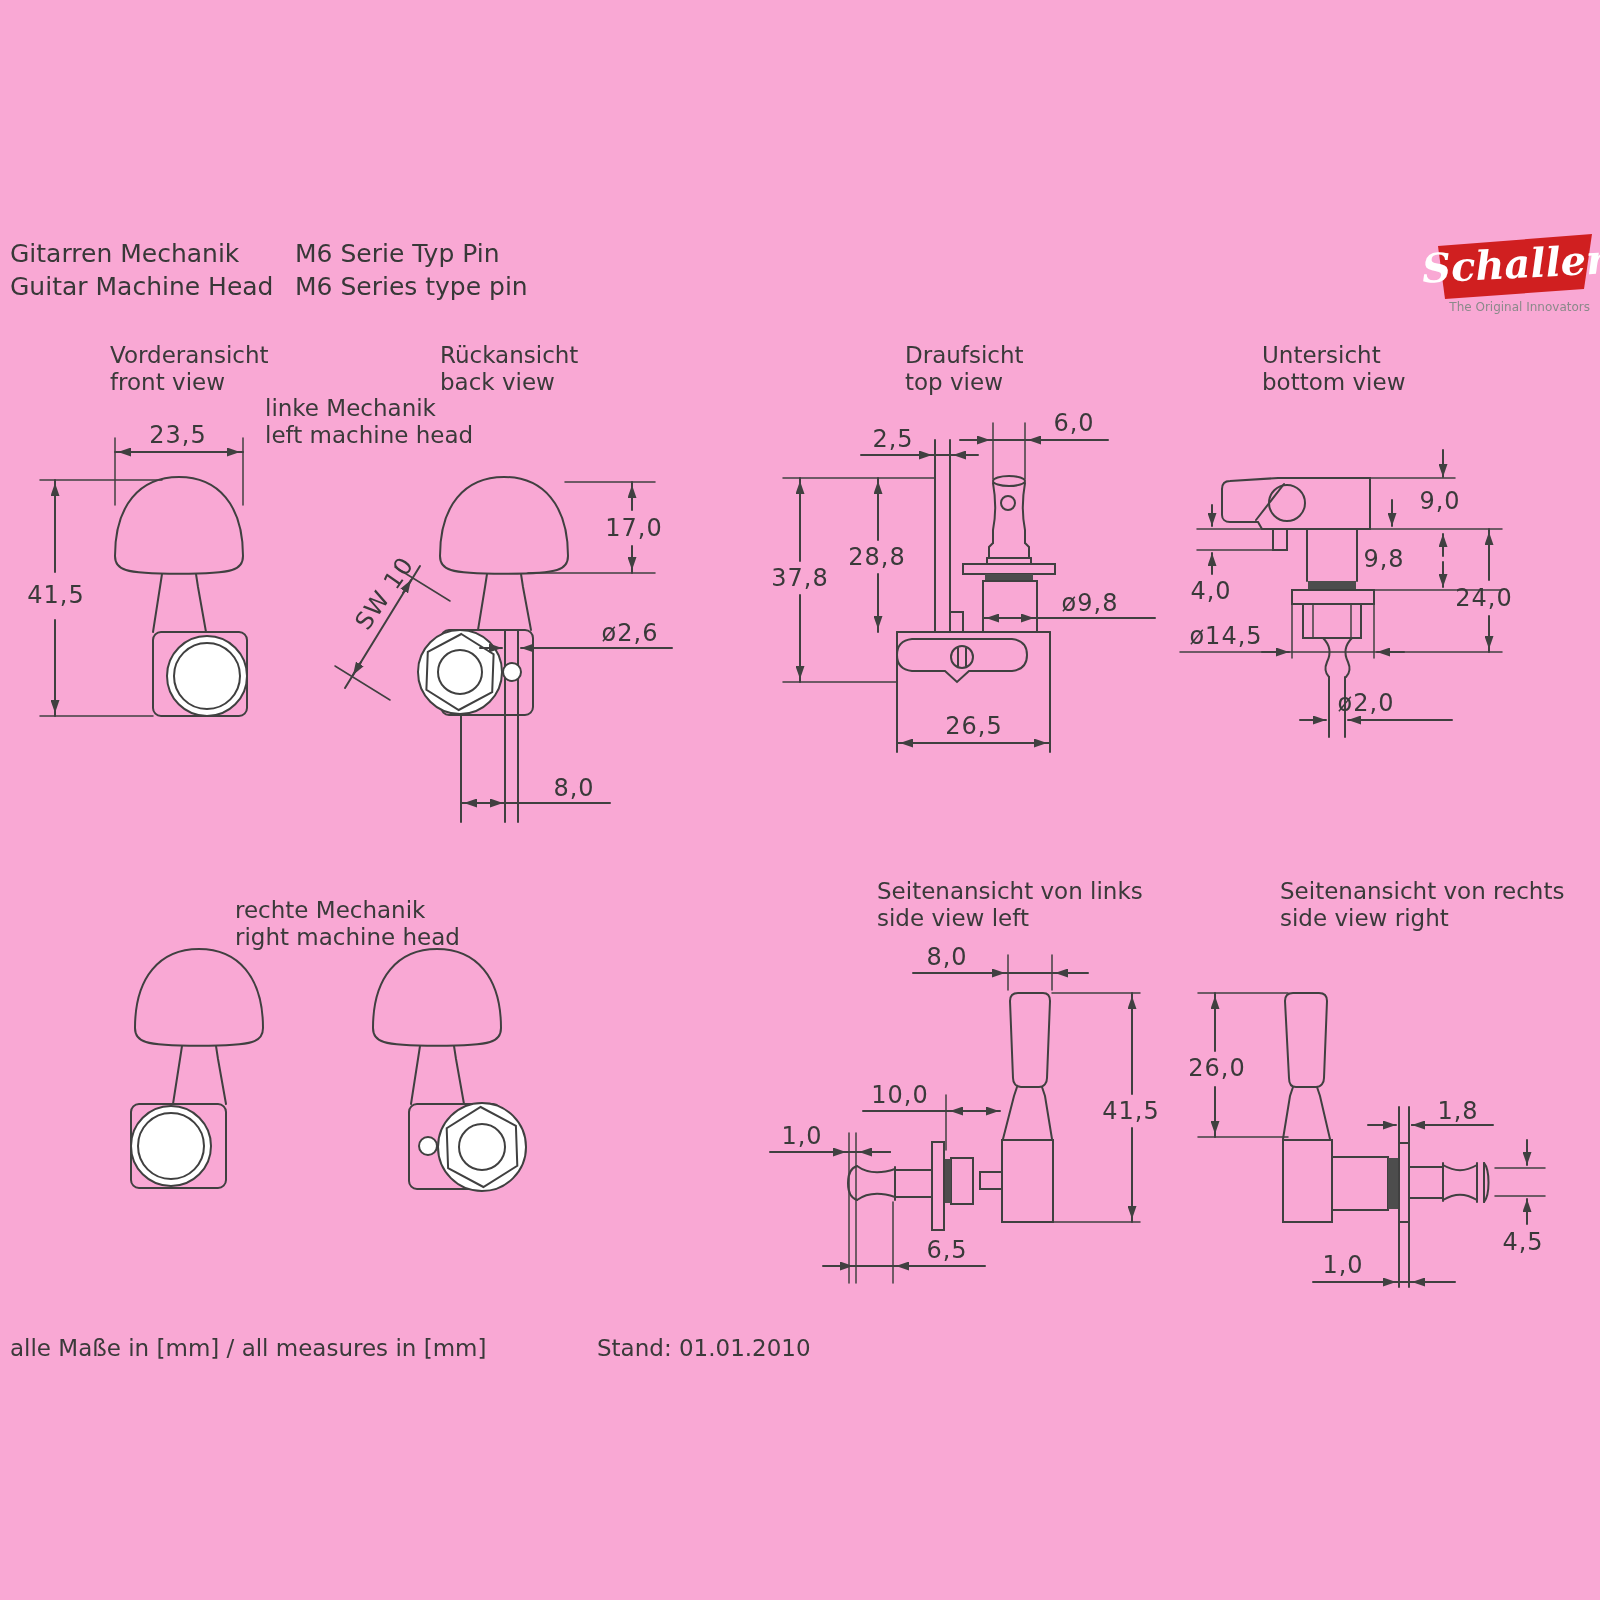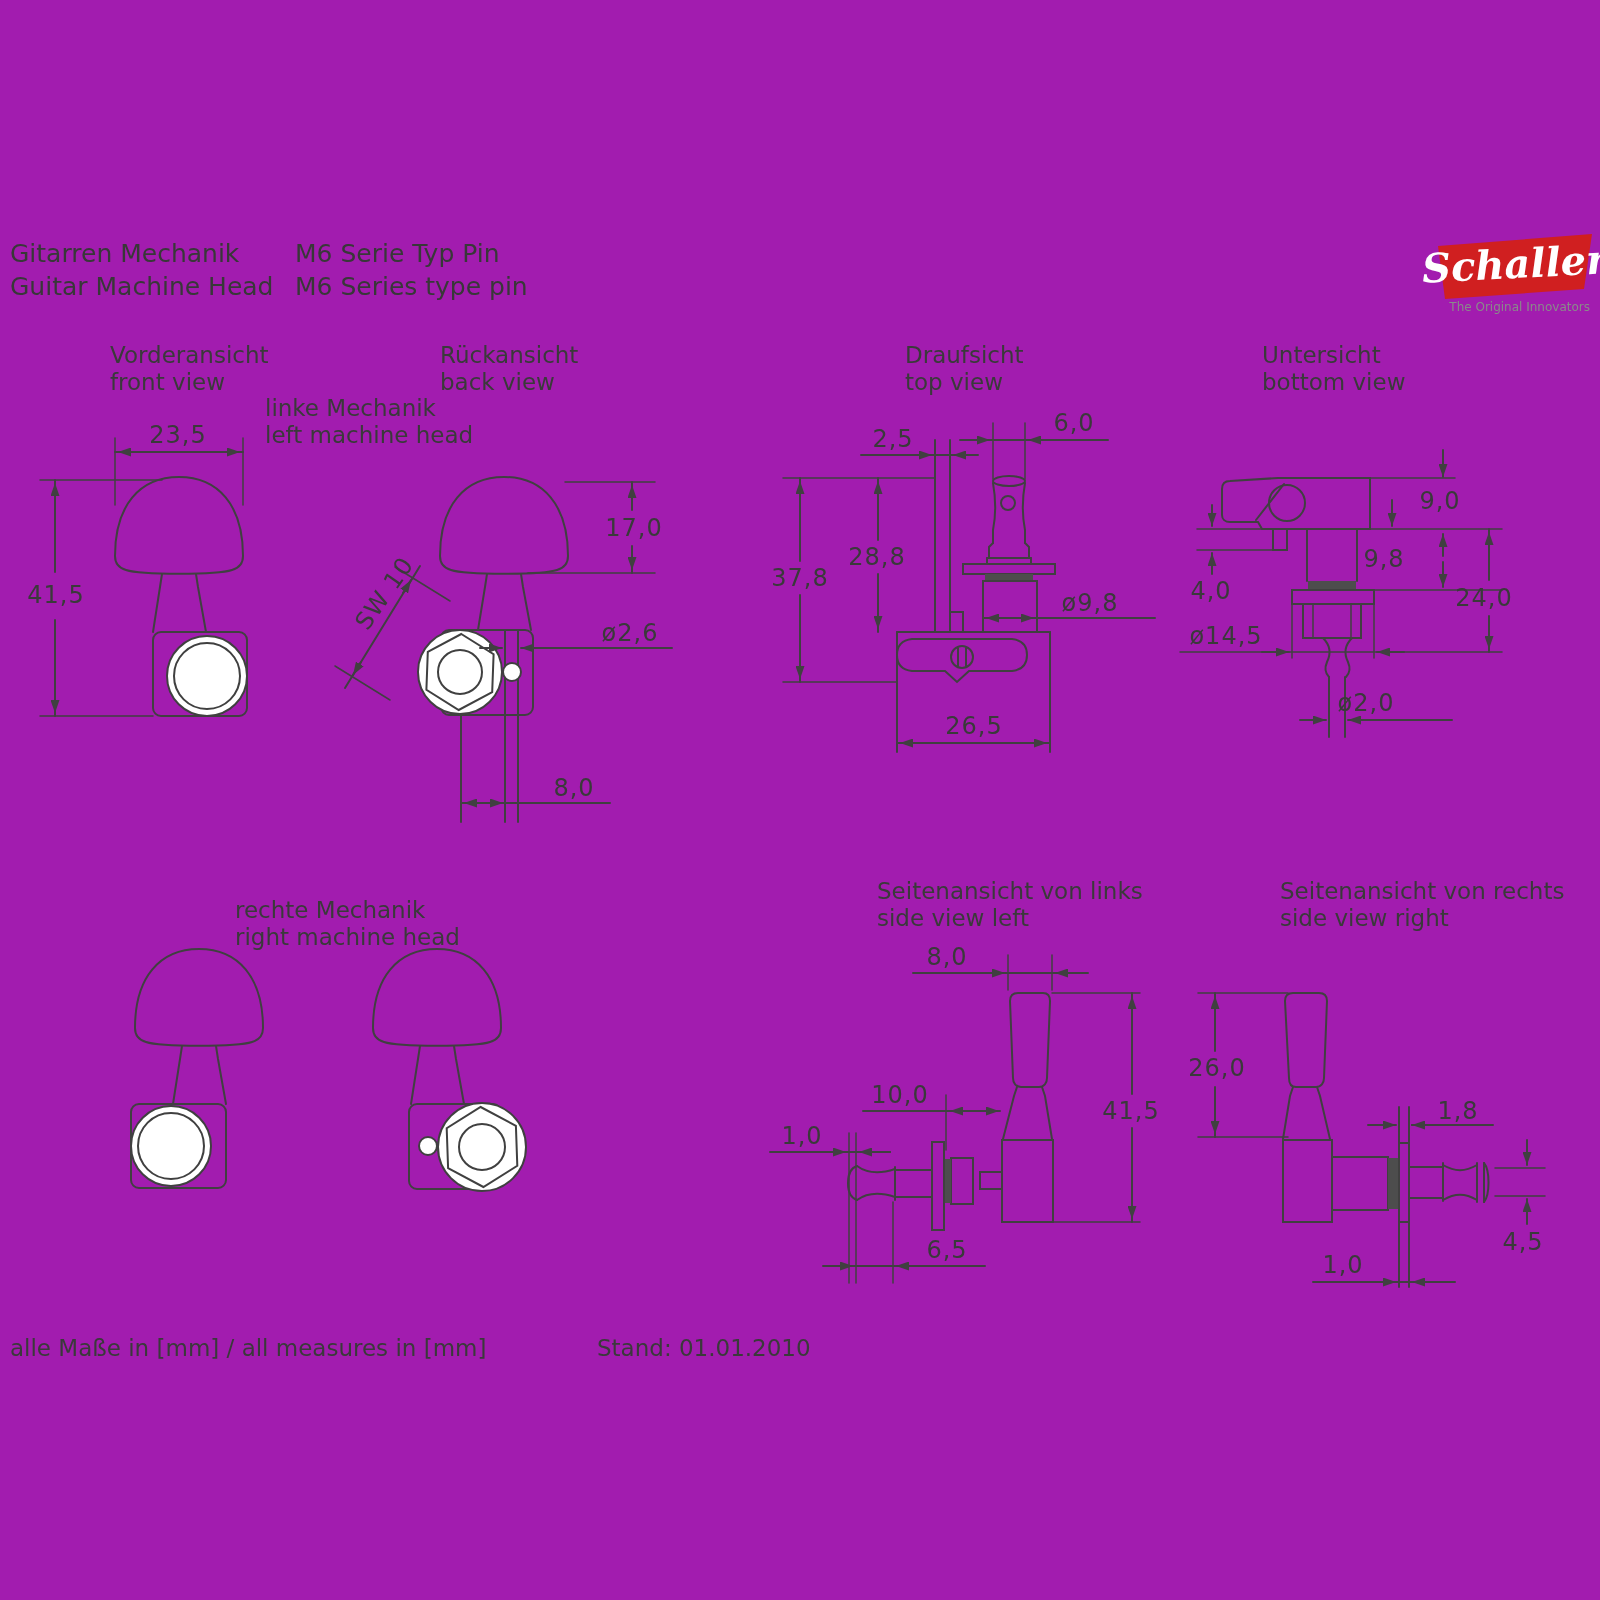--- a/index.html
+++ b/index.html
@@ -1,16 +1,16 @@
 <!DOCTYPE html>
 <html><head>
 <meta charset="utf-8">
 <style>
   html,body{margin:0;padding:0;background:#fff;}
-  #stage{position:relative;width:1600px;height:1600px;background:#a21caf;overflow:hidden;
+  #stage{position:relative;width:1600px;height:1600px;background:#f9a8d4;overflow:hidden;
          font-family:"DejaVu Sans","Liberation Sans",sans-serif;}
   svg{position:absolute;left:0;top:0;}
   .ln{stroke:#404040;stroke-width:2;fill:none;stroke-linecap:round;}
   .thin{stroke:#404040;stroke-width:1.5;fill:none;stroke-linecap:round;}
   .whitefill{fill:#ffffff;}
   .darkfill{fill:#4d4d4d;stroke:none;}
   .dim{font-size:24px;fill:#3a3a3a;letter-spacing:1px;}
   .vtitle{font-size:23px;fill:#3a3a3a;}
   .hdr{font-size:25px;fill:#383838;}
   .brand{font-size:40px;fill:#ffffff;font-family:"DejaVu Serif","Liberation Serif",serif;

